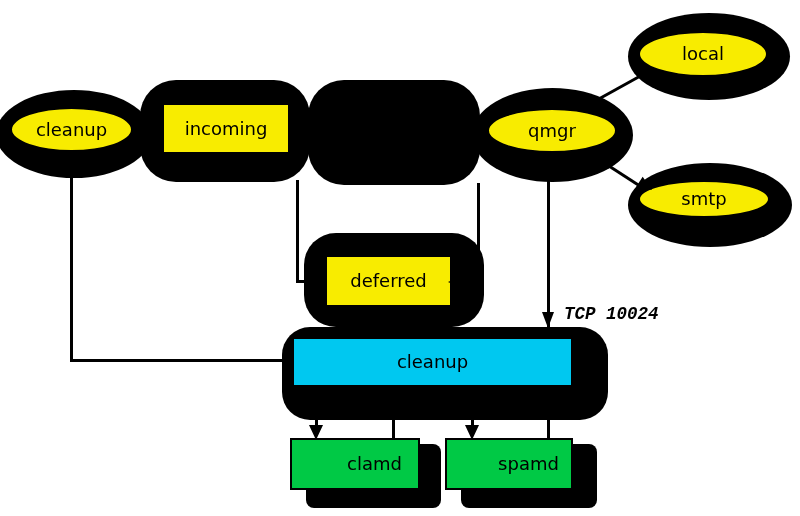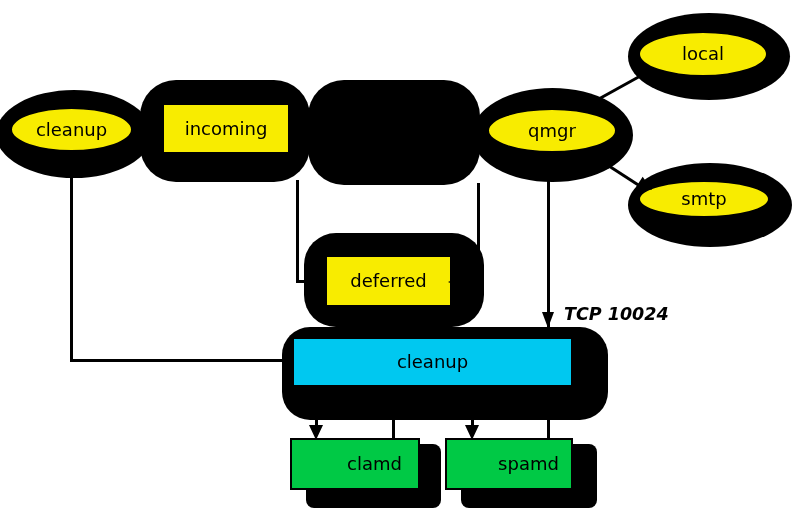--- a/index.html
+++ b/index.html
@@ -78,21 +78,21 @@
 
   
   .a-deferred { left:448px; top:275px; }
   .a-amavisd  { left:542px; top:312px; }
   .a-smtp     { left:637px; top:184px; transform-origin:100% 50%; transform:rotate(33deg); }
   .a-clamd    { left:309px; top:425px; }
   .a-spamd    { left:465px; top:425px; }
 
   
   .t-10025 { left:76px;  top:176px; }
-  .t-10024 { left:564px; top:304px; }
+  .t-10024 { left:564px; top:304px;font-family:Liberation Mono, monospace; }
 </style>
 </head>
 <body>
 
 <div class="canvas">
 
   <div class="line l-cleanup-v"></div>
   <div class="line l-cleanup-h"></div>
   <div class="line l-incoming-v"></div>
   <div class="line l-incoming-h"></div>

